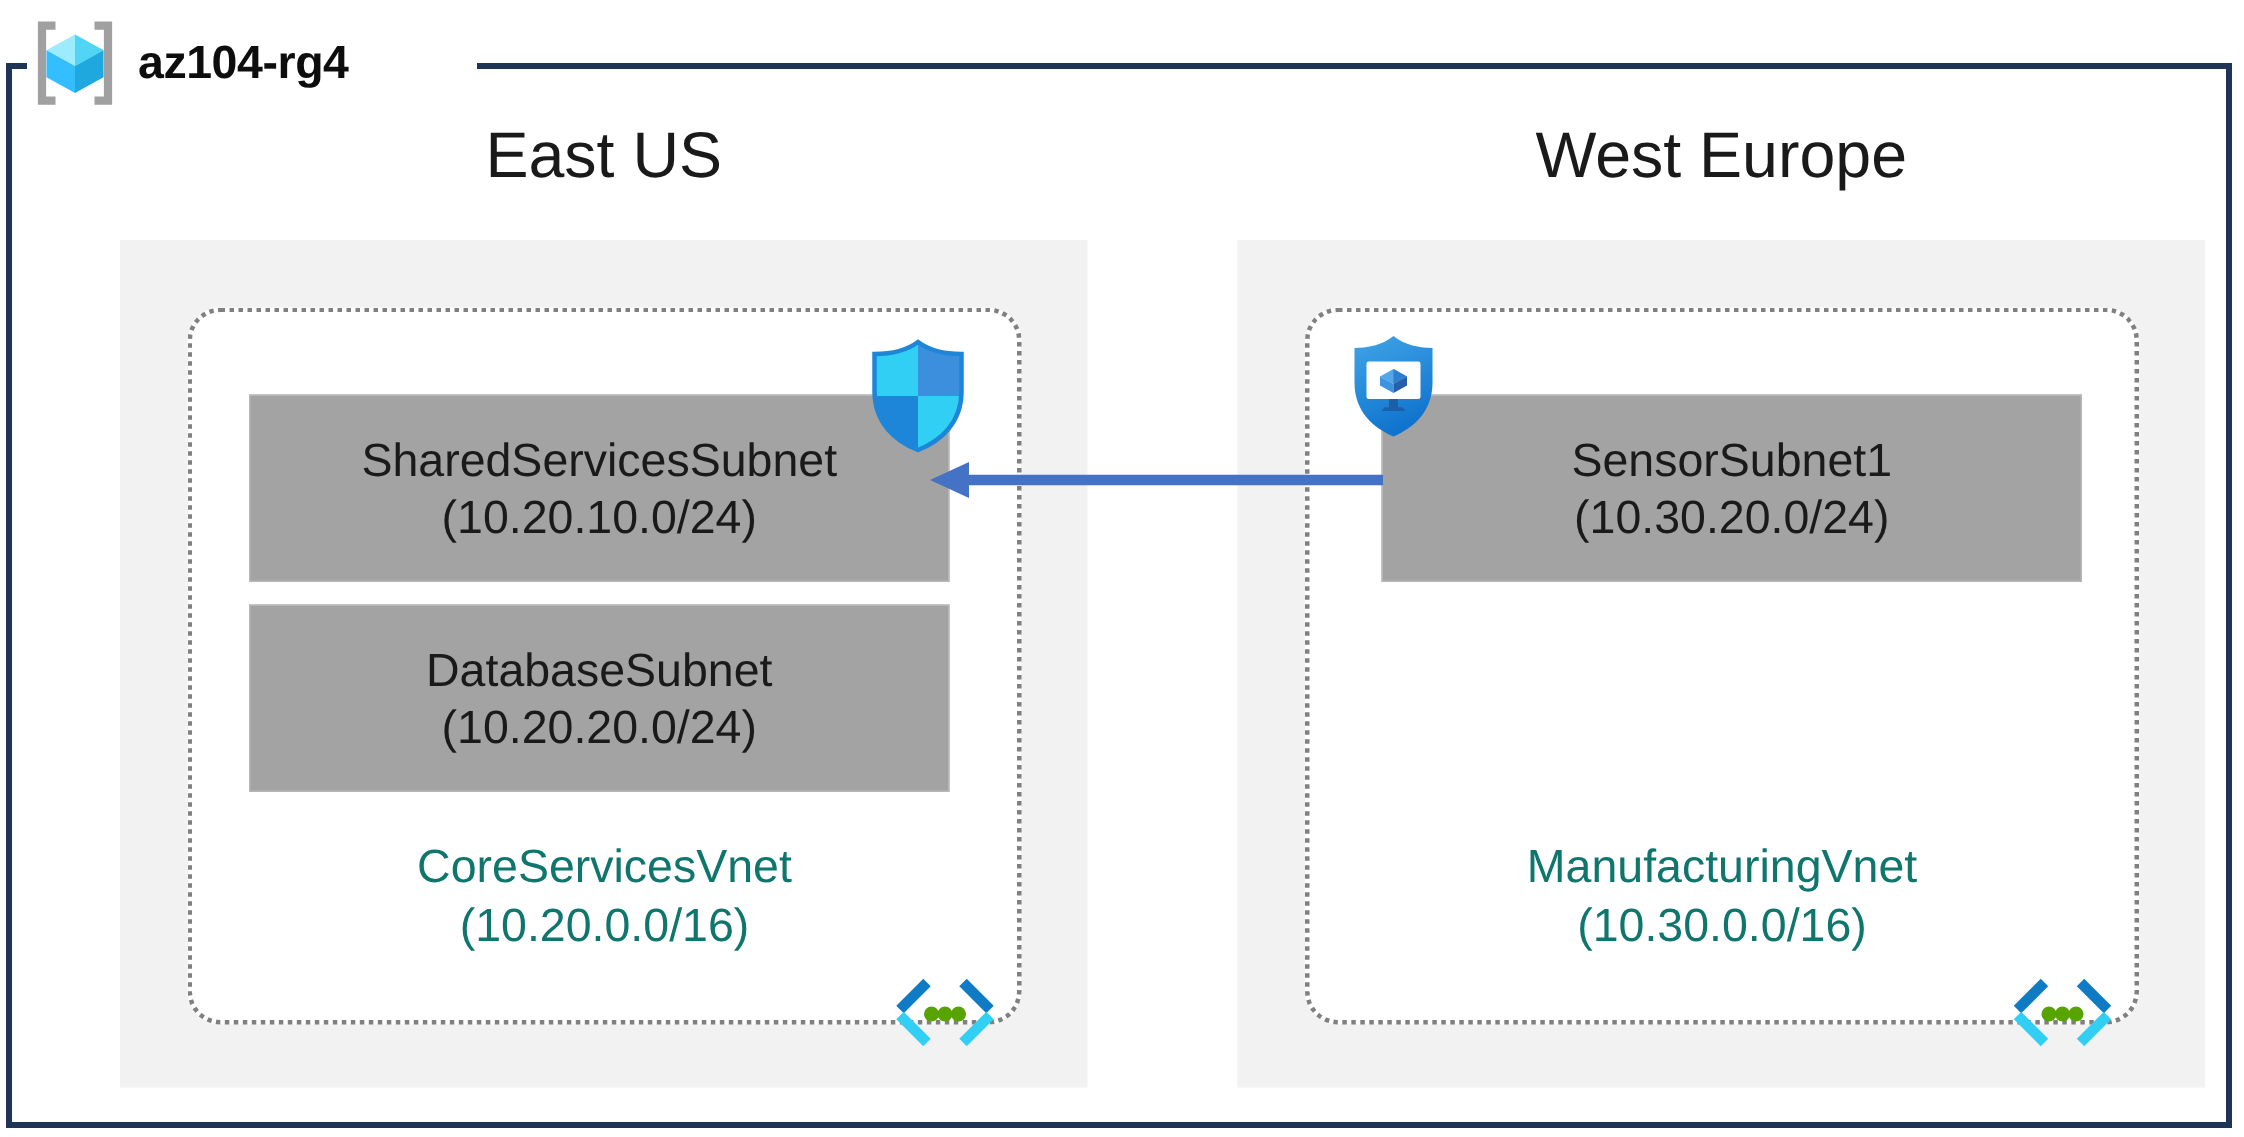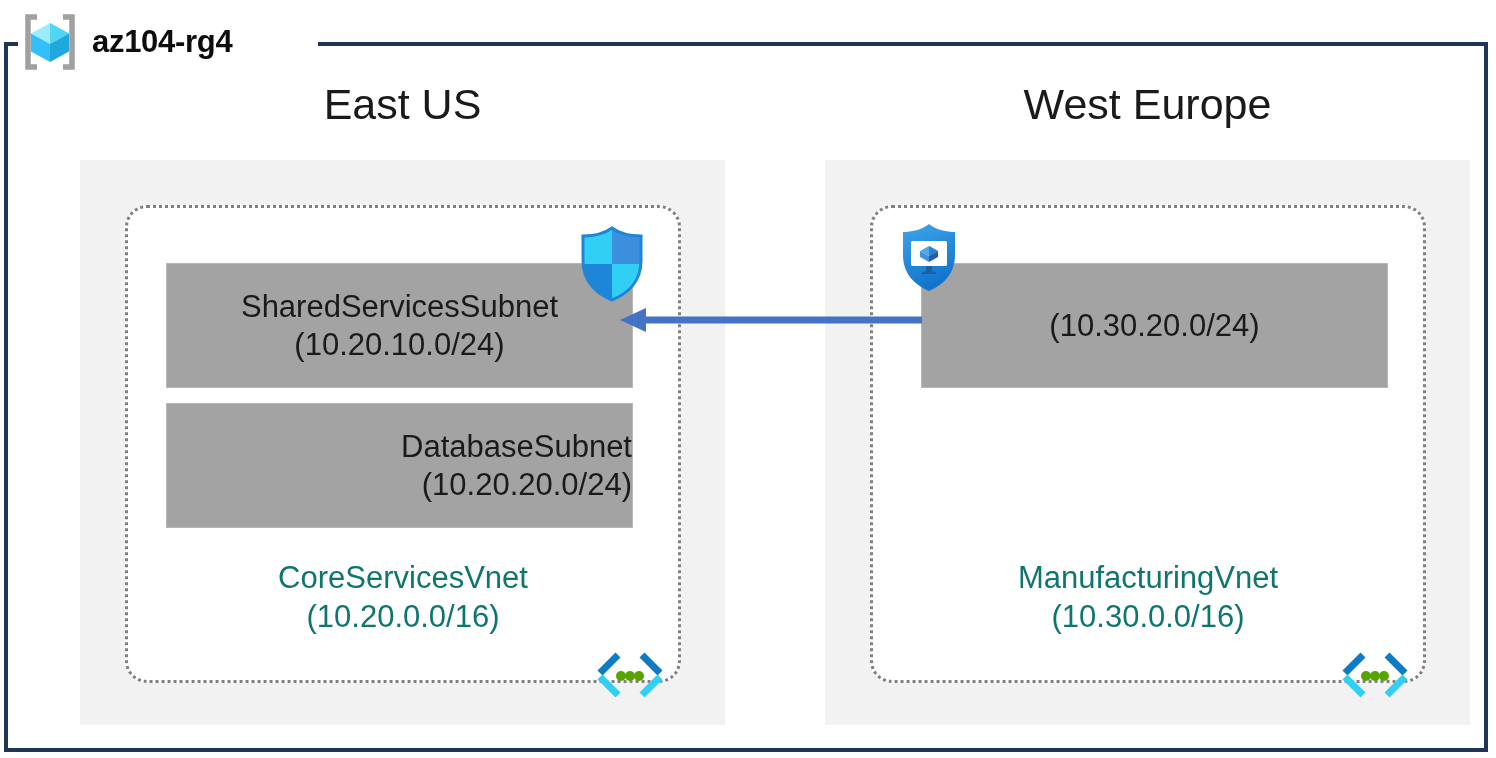--- a/index.html
+++ b/index.html
@@ -179,21 +179,21 @@
     <div class="region-panel" style="height:565px;"></div>
   </div>
 
   <div class="vnet" style="left:125px; top:205px; width:556px; height:478px;">
 
     <div class="subnet" style="left:38px; top:55px; width:467px; height:125px;">
       <span class="subnet-name">SharedServicesSubnet</span>
       <span class="subnet-cidr">(10.20.10.0/24)</span>
     </div>
 
-    <div class="subnet" style="left:38px; top:195px; width:467px; height:125px;align-items:flex-end;">
+    <div class="subnet" style="left:38px; top:195px; width:467px; height:125px;">
       <span class="subnet-name">DatabaseSubnet</span>
       <span class="subnet-cidr">(10.20.20.0/24)</span>
     </div>
 
     <div class="vnet-caption" style="top:350px;">
       <div>CoreServicesVnet</div>
       <div>(10.20.0.0/16)</div>
     </div>
 
     <span class="icon-abs" style="left:466px; top:441px;">
@@ -232,20 +232,21 @@
   </span>
 
   <div class="region" style="left:825px; width:645px;">
     <div class="region-label">West Europe</div>
     <div class="region-panel" style="height:565px;"></div>
   </div>
 
   <div class="vnet" style="left:870px; top:205px; width:556px; height:478px;">
 
     <div class="subnet" style="left:48px; top:55px; width:467px; height:125px;">
+      <span class="subnet-name">SensorSubnet1</span>
       <span class="subnet-cidr">(10.30.20.0/24)</span>
     </div>
 
 
     <div class="vnet-caption" style="top:350px;">
       <div>ManufacturingVnet</div>
       <div>(10.30.0.0/16)</div>
     </div>
 
     <span class="icon-abs" style="left:466px; top:441px;">

